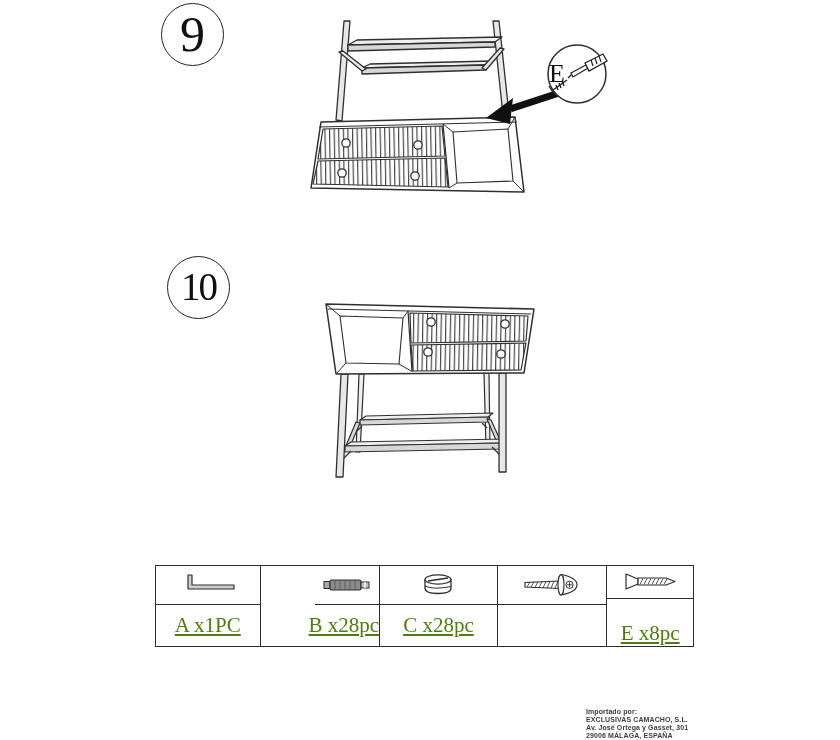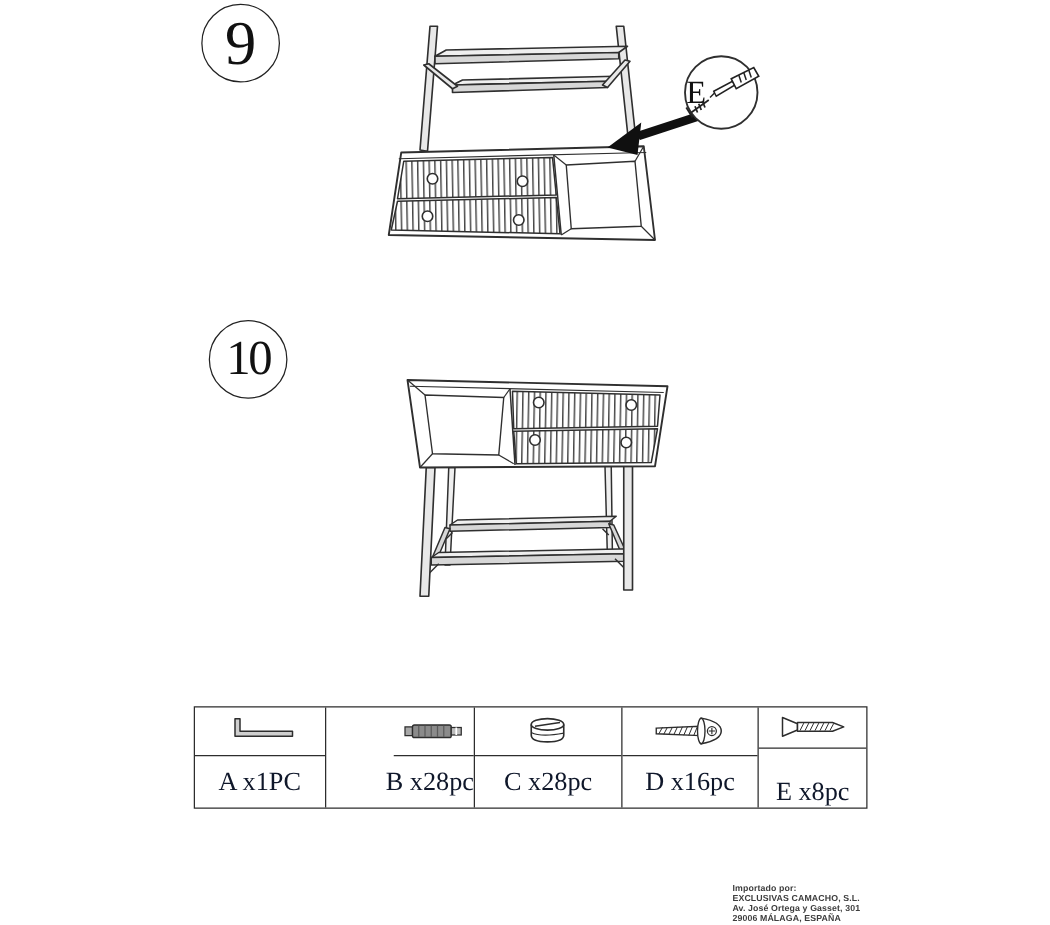--- a/index.html
+++ b/index.html
@@ -20,21 +20,21 @@
     border:1.5px solid #2d2d2d;display:flex;box-sizing:border-box;background:#fff;
   }
   .pcell{display:flex;flex-direction:column;border-right:1.4px solid #2d2d2d;box-sizing:border-box;}
   .pcell:last-child{border-right:none;gap:22px;}
   .pcell:nth-child(1){width:105px;}
   .pcell:nth-child(2){width:120px;align-items:flex-end;}
   .pcell:nth-child(3){width:118px;}
   .pcell:nth-child(4){width:110px;}
   .pcell:nth-child(5){width:86px;}
   .picon{height:38px;border-bottom:1.4px solid #2d2d2d;display:flex;align-items:center;justify-content:center;}
-  .plabel{flex:1;display:flex;align-items:center;justify-content:center;font-size:21px;color:#0f172a;white-space:pre;}
+  .plabel{flex:1;display:flex;align-items:center;justify-content:center;font-size:21px;color:#4d7c0f;white-space:pre;text-decoration:underline;}
   .footer{
     position:absolute;left:586px;top:708px;width:200px;
     font-family:"Liberation Sans", sans-serif;font-size:7px;font-weight:700;
     color:#3d3d3d;line-height:8px;letter-spacing:.1px;
   }
 </style>
 </head>
 <body>
 
 <div class="page">
@@ -204,21 +204,20 @@
             <line x1="34" y1="11.2" x2="31" y2="18.3"></line>
               <line x1="38" y1="11.1" x2="35" y2="18.4"></line>
           </g>
           <path d="M41 4.5 Q57 7.5 57 14.8 Q57 22 41 25 Z" fill="#ffffff" stroke="#2d2d2d" stroke-width="1.2"></path>
           <ellipse cx="41" cy="14.8" rx="3" ry="10.2" fill="#ffffff" stroke="#2d2d2d" stroke-width="1.1"></ellipse>
           <circle cx="49.5" cy="14.8" r="3.6" fill="#ffffff" stroke="#2d2d2d" stroke-width="1"></circle>
           <line x1="47" y1="14.8" x2="52" y2="14.8" stroke="#2d2d2d" stroke-width="0.9"></line>
           <line x1="49.5" y1="12.3" x2="49.5" y2="17.3" stroke="#2d2d2d" stroke-width="0.9"></line>
         </svg>
       </div>
-      <div class="plabel">D x16pc</div>
     </div>
 
     <div class="pcell">
       <div class="picon">
         <svg width="64" height="30" viewBox="0 0 64 30">
           <polygon points="8,7 20,12 20,17 8,22" fill="#ffffff" stroke="#2d2d2d" stroke-width="1.2" stroke-linejoin="round"></polygon>
           <polygon points="20,11 48,11 57,14.5 48,18 20,18" fill="#ffffff" stroke="#2d2d2d" stroke-width="1.2" stroke-linejoin="round"></polygon>
           <g stroke="#2d2d2d" stroke-width="0.8">
             <line x1="25" y1="11.5" x2="22" y2="17.5"></line>
               <line x1="29" y1="11.5" x2="26" y2="17.5"></line>

